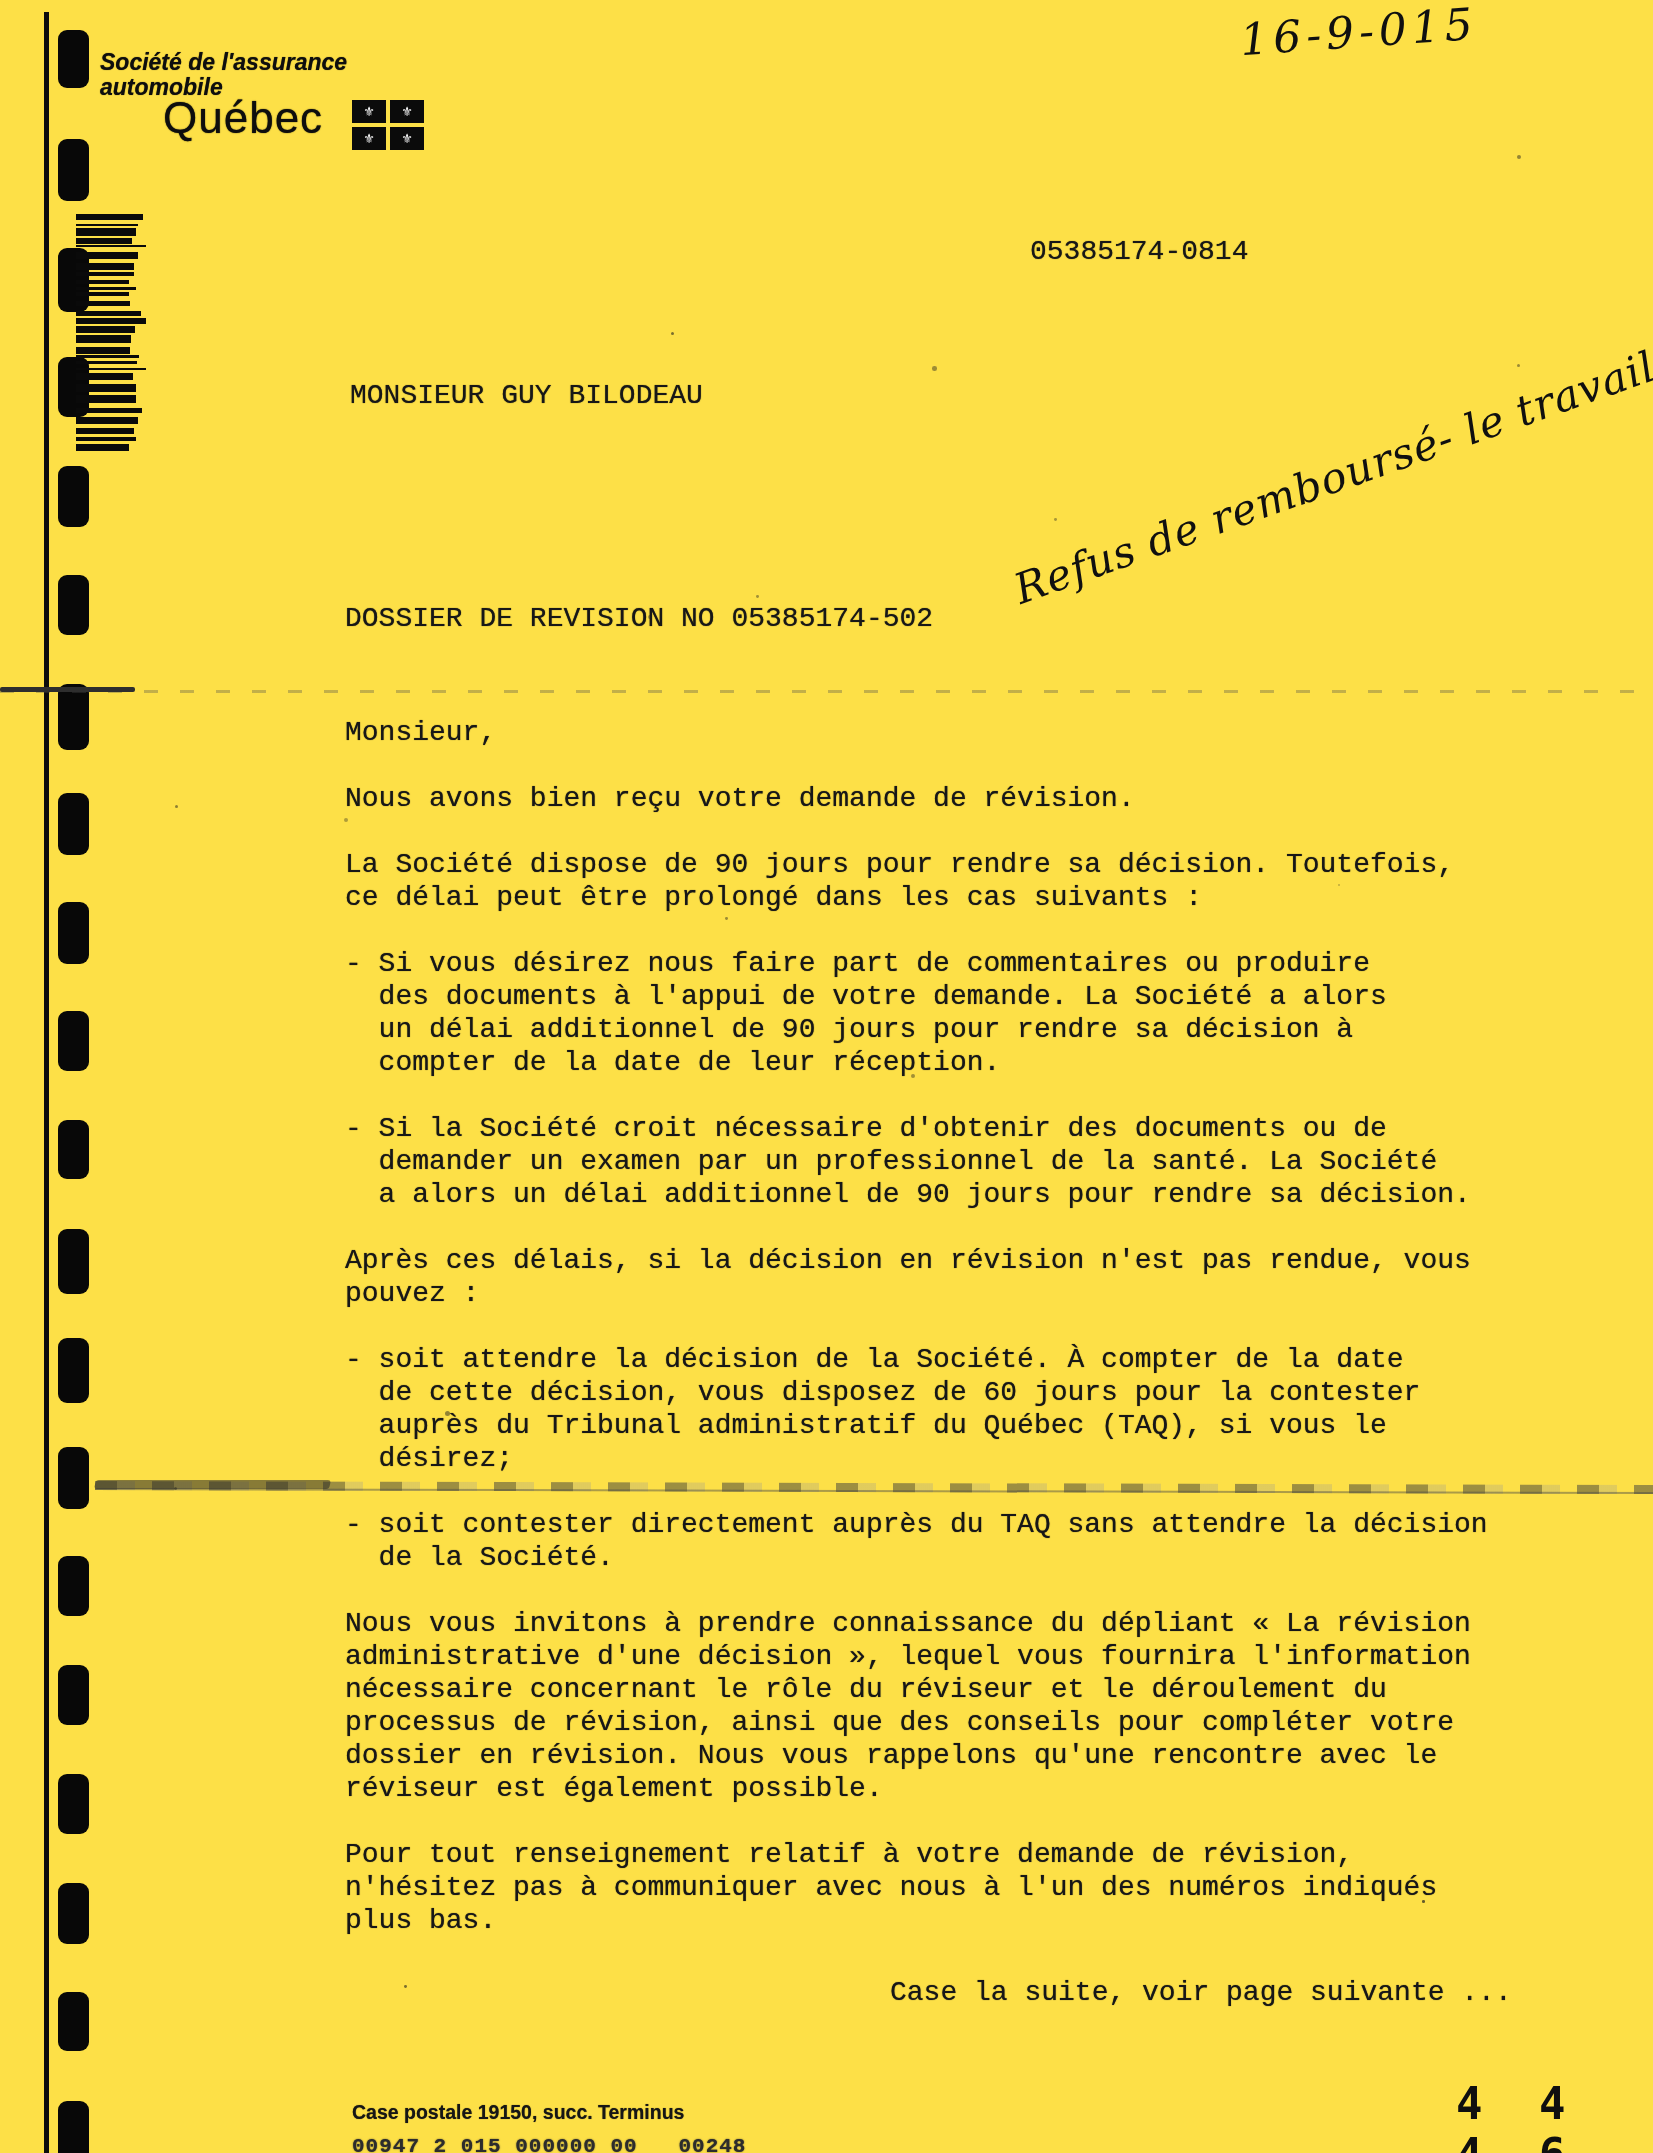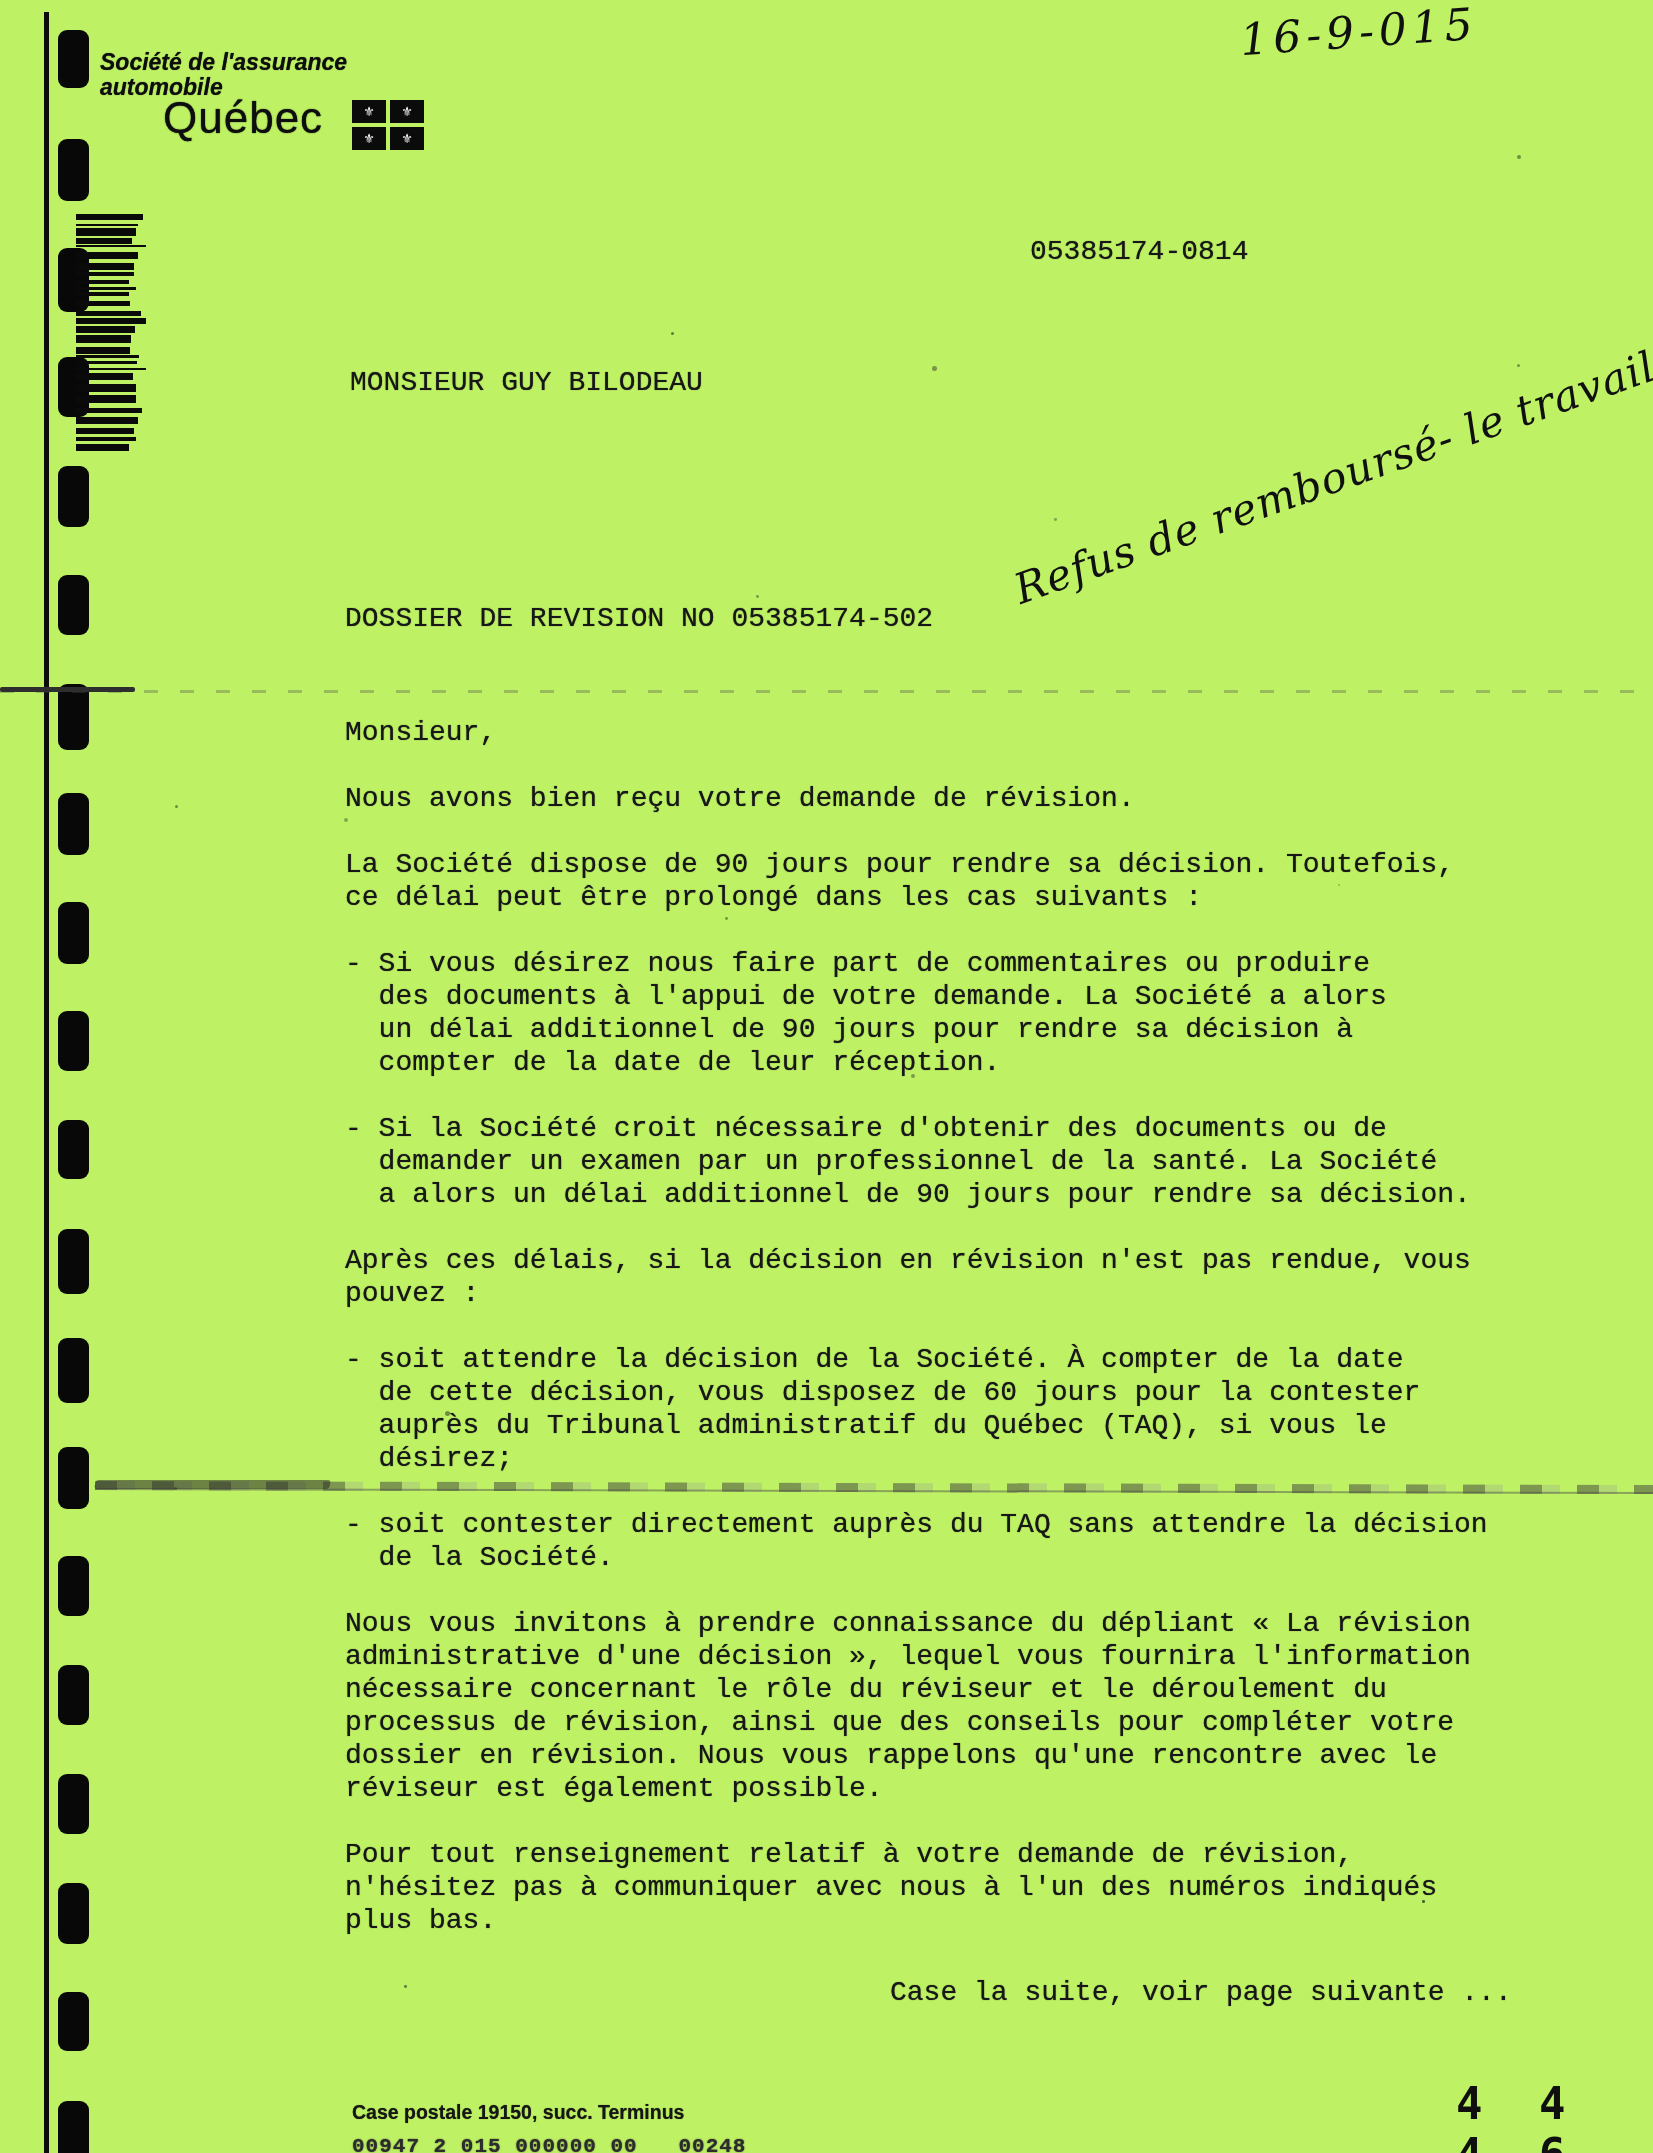--- a/index.html
+++ b/index.html
@@ -1,18 +1,18 @@
 <!DOCTYPE html>
 <html><head>
 <meta charset="utf-8">
 <style>
   html,body { margin:0; padding:0; background:#777; }
   .page {
     position:relative; width:1653px; height:2153px; margin:0 auto;
-    background:#bef264; overflow:hidden;
+    background:#fde047; overflow:hidden;
     font-family:"Liberation Mono", monospace; color:#151515;
   }
   
   #edge-line { position:absolute; left:44px; top:12px; width:5px; height:2141px; background:#0c0c0c; }
   .punch { position:absolute; left:58px; width:31px; background:#080808; border-radius:9px; }
   
   #barcode { position:absolute; left:76px; top:214px; width:70px; height:244px; overflow:hidden; }
   .bar { background:#0a0a0a; }
   
   .typed {
@@ -134,21 +134,21 @@
     <div class="flag-cell">⚜</div>
     <div class="flag-cell">⚜</div>
     <div class="flag-cell">⚜</div>
     <div class="flag-cell">⚜</div>
   </div>
 
   <div class="hand" id="hand-date">16-9-015</div>
   <div class="hand" id="hand-note">Refus de remboursé- le travail</div>
 
   <div class="typed" style="left:1030px; top:235px;">05385174-0814</div>
-  <div class="typed" style="left:350px; top:366px;">MONSIEUR GUY BILODEAU</div>
+  <div class="typed" style="left:350px; top:379px;">MONSIEUR GUY BILODEAU</div>
 
   <div class="typed" style="left:345px; top:602px;">DOSSIER DE REVISION NO 05385174-502</div>
 
   <div id="artifact1"></div>
   <div id="artifact1b"></div>
 
   <div class="typed" id="body" style="left:345px; top:716px;"><div class="line">Monsieur,</div><div class="line">&nbsp;</div><div class="line">Nous avons bien reçu votre demande de révision.</div><div class="line">&nbsp;</div><div class="line">La Société dispose de 90 jours pour rendre sa décision. Toutefois,</div><div class="line">ce délai peut être prolongé dans les cas suivants :</div><div class="line">&nbsp;</div><div class="line">- Si vous désirez nous faire part de commentaires ou produire</div><div class="line">  des documents à l'appui de votre demande. La Société a alors</div><div class="line">  un délai additionnel de 90 jours pour rendre sa décision à</div><div class="line">  compter de la date de leur réception.</div><div class="line">&nbsp;</div><div class="line">- Si la Société croit nécessaire d'obtenir des documents ou de</div><div class="line">  demander un examen par un professionnel de la santé. La Société</div><div class="line">  a alors un délai additionnel de 90 jours pour rendre sa décision.</div><div class="line">&nbsp;</div><div class="line">Après ces délais, si la décision en révision n'est pas rendue, vous</div><div class="line">pouvez :</div><div class="line">&nbsp;</div><div class="line">- soit attendre la décision de la Société. À compter de la date</div><div class="line">  de cette décision, vous disposez de 60 jours pour la contester</div><div class="line">  auprès du Tribunal administratif du Québec (TAQ), si vous le</div><div class="line">  désirez;</div><div class="line">&nbsp;</div><div class="line">- soit contester directement auprès du TAQ sans attendre la décision</div><div class="line">  de la Société.</div><div class="line">&nbsp;</div><div class="line">Nous vous invitons à prendre connaissance du dépliant « La révision</div><div class="line">administrative d'une décision », lequel vous fournira l'information</div><div class="line">nécessaire concernant le rôle du réviseur et le déroulement du</div><div class="line">processus de révision, ainsi que des conseils pour compléter votre</div><div class="line">dossier en révision. Nous vous rappelons qu'une rencontre avec le</div><div class="line">réviseur est également possible.</div><div class="line">&nbsp;</div><div class="line">Pour tout renseignement relatif à votre demande de révision,</div><div class="line">n'hésitez pas à communiquer avec nous à l'un des numéros indiqués</div><div class="line">plus bas.</div></div>
 
   <div id="artifact2"></div>
   <div id="artifact2b"></div>

